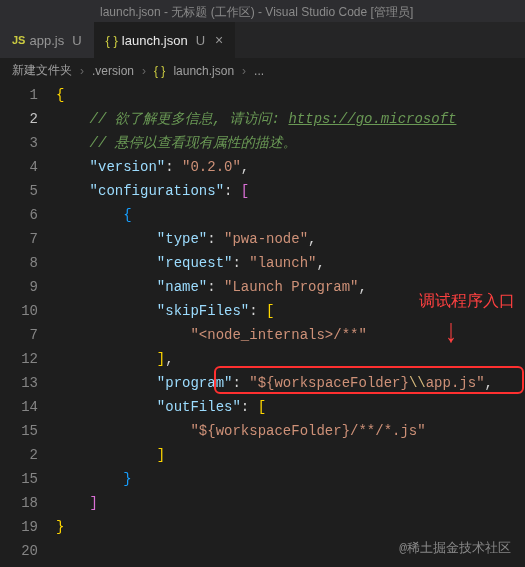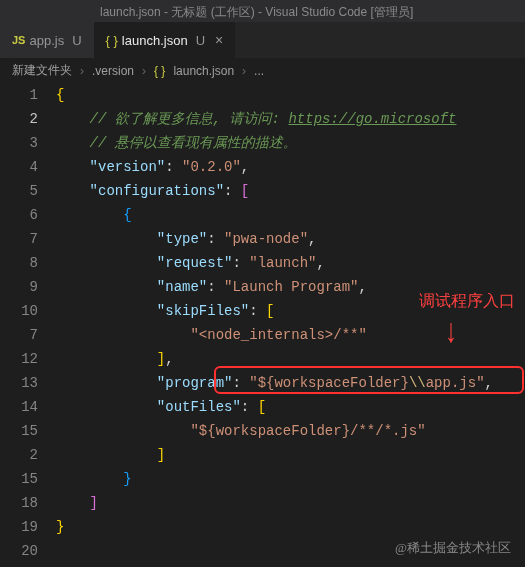--- a/index.html
+++ b/index.html
@@ -104,21 +104,21 @@
   left: 158px;
   width: 310px;
   height: 28px;
   pointer-events: none;
 }
 .watermark {
   position: absolute;
   bottom: 10px;
   right: 14px;
   color: #888;
-  font-family: Liberation Serif, serif;
+  font-family: Liberation Mono, monospace;
   font-size: 13px;
 }
 </style>
 </head>
 <body>
 
 <div class="titlebar">launch.json - 无标题 (工作区) - Visual Studio Code [管理员]</div>
 
 <div class="tabs">
   <div class="tab inactive">

